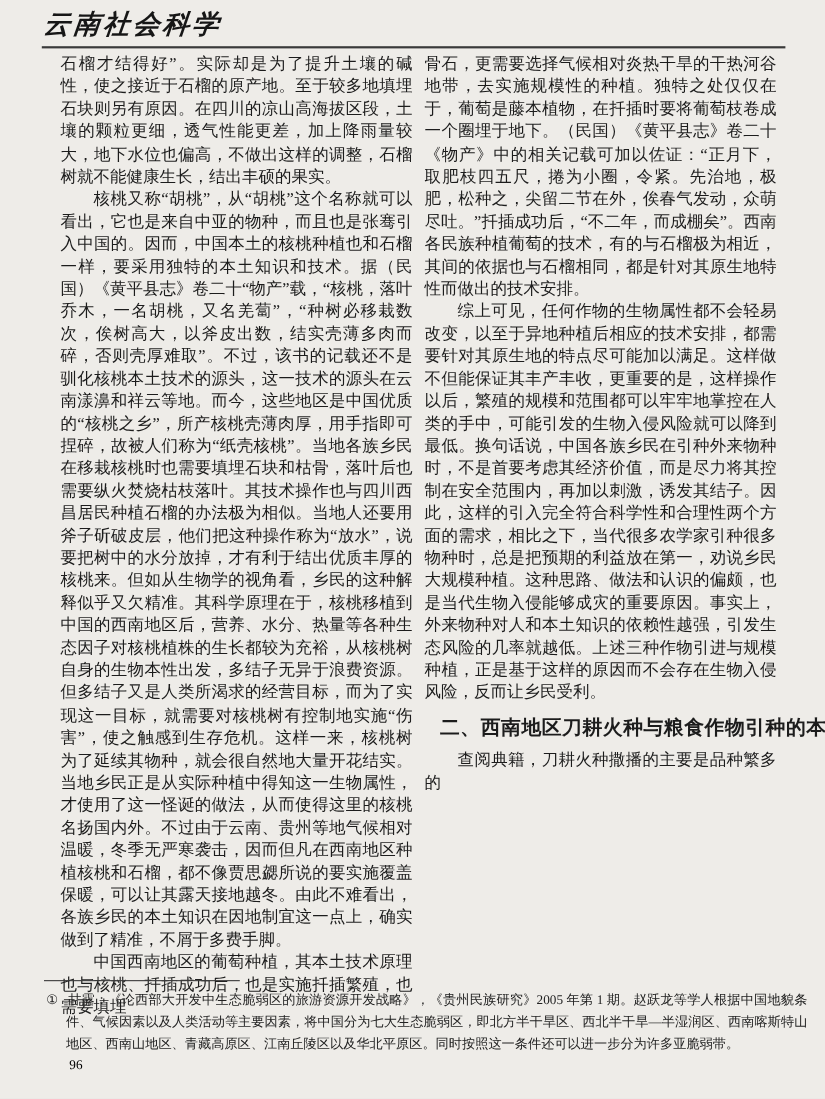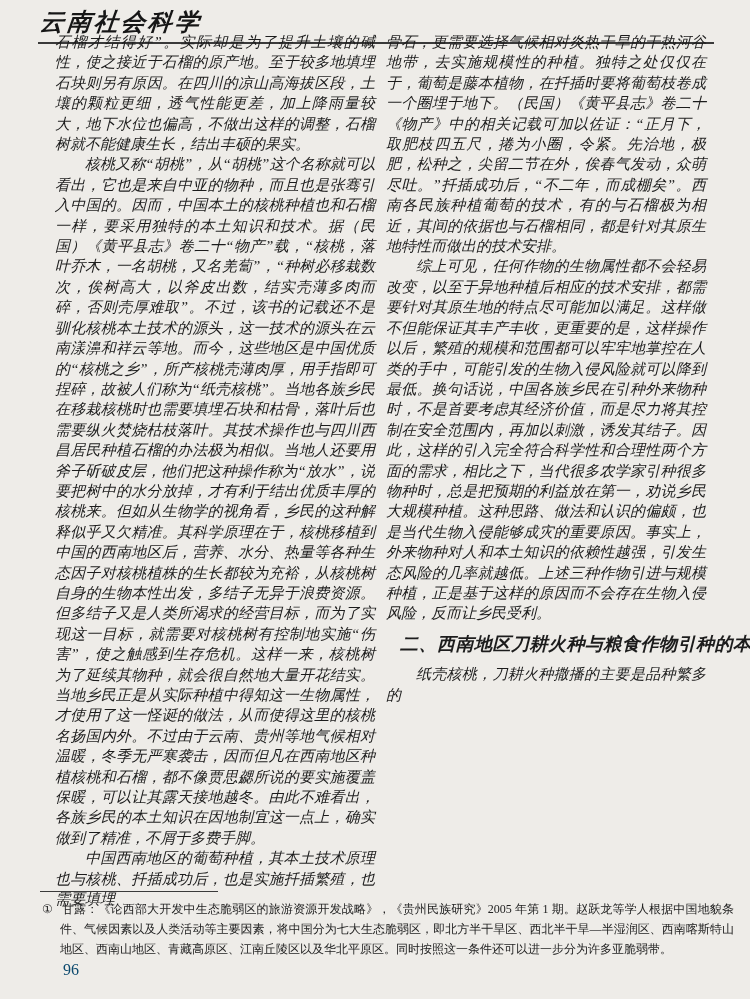--- a/index.html
+++ b/index.html
@@ -13,43 +13,43 @@
     position:absolute; left:40px; top:6px;
     font-size:24px; font-weight:bold; font-style:italic;
     letter-spacing:3px; transform:skewX(-6deg); color:#161616;
     white-space:nowrap;
   }
   .header-rule {
     position:absolute; left:38px; top:42px; width:676px; height:0;
     border-top:2px solid #3a3a3a;
   }
   .col {
-    position:absolute; top:32px; width:320px;
-    font-size:15px; line-height:20.4px; text-align:justify;font-style:italic;
+    position:absolute; top:49px; width:320px;
+    font-size:15px; line-height:20.4px; text-align:justify;
   }
   .col p { margin:0; }
   .col-left  { left:55px; }
   .col-right { left:386px; }
   .indent { text-indent:2em; }
   .section-heading {
     font-size:18px; font-weight:bold; letter-spacing:0.5px;
     margin:10px 0 10px 14px; white-space:nowrap;
   }
   .footnote-rule {
     position:absolute; left:40px; top:891px; width:178px; height:0;
     border-top:1.5px solid #3a3a3a;
   }
   .footnote {
     position:absolute; left:42px; top:899px; width:674px;
     font-size:12px; line-height:20px; text-align:justify;
     text-indent:-18px; padding-left:18px; color:#222;
   }
   .fn-marker { margin-right:9px; }
   .page-number {
-    position:absolute; left:63px; top:961px; font-size:16px; color:#0c4a6e;
+    position:absolute; left:63px; top:961px; font-size:12px; color:#000000;
   }
 </style>
 </head>
 <body>
 
 <div class="page">
 
   <div class="logo">云南社会科学</div>
 
   <div class="header-rule"></div>
@@ -57,21 +57,21 @@
   <div class="col col-left">
     <p>石榴才结得好”。实际却是为了提升土壤的碱性，使之接近于石榴的原产地。至于较多地填埋石块则另有原因。在四川的凉山高海拔区段，土壤的颗粒更细，透气性能更差，加上降雨量较大，地下水位也偏高，不做出这样的调整，石榴树就不能健康生长，结出丰硕的果实。</p>
     <p class="indent">核桃又称“胡桃”，从“胡桃”这个名称就可以看出，它也是来自中亚的物种，而且也是张骞引入中国的。因而，中国本土的核桃种植也和石榴一样，要采用独特的本土知识和技术。据（民国）《黄平县志》卷二十“物产”载，“核桃，落叶乔木，一名胡桃，又名羌蔔”，“种树必移栽数次，俟树高大，以斧皮出数，结实壳薄多肉而碎，否则壳厚难取”。不过，该书的记载还不是驯化核桃本土技术的源头，这一技术的源头在云南漾濞和祥云等地。而今，这些地区是中国优质的“核桃之乡”，所产核桃壳薄肉厚，用手指即可捏碎，故被人们称为“纸壳核桃”。当地各族乡民在移栽核桃时也需要填埋石块和枯骨，落叶后也需要纵火焚烧枯枝落叶。其技术操作也与四川西昌居民种植石榴的办法极为相似。当地人还要用斧子斫破皮层，他们把这种操作称为“放水”，说要把树中的水分放掉，才有利于结出优质丰厚的核桃来。但如从生物学的视角看，乡民的这种解释似乎又欠精准。其科学原理在于，核桃移植到中国的西南地区后，营养、水分、热量等各种生态因子对核桃植株的生长都较为充裕，从核桃树自身的生物本性出发，多结子无异于浪费资源。但多结子又是人类所渴求的经营目标，而为了实现这一目标，就需要对核桃树有控制地实施“伤害”，使之触感到生存危机。这样一来，核桃树为了延续其物种，就会很自然地大量开花结实。当地乡民正是从实际种植中得知这一生物属性，才使用了这一怪诞的做法，从而使得这里的核桃名扬国内外。不过由于云南、贵州等地气候相对温暖，冬季无严寒袭击，因而但凡在西南地区种植核桃和石榴，都不像贾思勰所说的要实施覆盖保暖，可以让其露天接地越冬。由此不难看出，各族乡民的本土知识在因地制宜这一点上，确实做到了精准，不屑于多费手脚。</p>
     <p class="indent">中国西南地区的葡萄种植，其本土技术原理也与核桃、扦插成功后，也是实施扦插繁殖，也需要填埋</p>
   </div>
 
   <div class="col col-right">
     <p>骨石，更需要选择气候相对炎热干旱的干热河谷地带，去实施规模性的种植。独特之处仅仅在于，葡萄是藤本植物，在扦插时要将葡萄枝卷成一个圈埋于地下。（民国）《黄平县志》卷二十《物产》中的相关记载可加以佐证：“正月下，取肥枝四五尺，捲为小圈，令紧。先治地，极肥，松种之，尖留二节在外，俟春气发动，众萌尽吐。”扦插成功后，“不二年，而成棚矣”。西南各民族种植葡萄的技术，有的与石榴极为相近，其间的依据也与石榴相同，都是针对其原生地特性而做出的技术安排。</p>
     <p class="indent">综上可见，任何作物的生物属性都不会轻易改变，以至于异地种植后相应的技术安排，都需要针对其原生地的特点尽可能加以满足。这样做不但能保证其丰产丰收，更重要的是，这样操作以后，繁殖的规模和范围都可以牢牢地掌控在人类的手中，可能引发的生物入侵风险就可以降到最低。换句话说，中国各族乡民在引种外来物种时，不是首要考虑其经济价值，而是尽力将其控制在安全范围内，再加以刺激，诱发其结子。因此，这样的引入完全符合科学性和合理性两个方面的需求，相比之下，当代很多农学家引种很多物种时，总是把预期的利益放在第一，劝说乡民大规模种植。这种思路、做法和认识的偏颇，也是当代生物入侵能够成灾的重要原因。事实上，外来物种对人和本土知识的依赖性越强，引发生态风险的几率就越低。上述三种作物引进与规模种植，正是基于这样的原因而不会存在生物入侵风险，反而让乡民受利。</p>
     <h2 class="section-heading">二、西南地区刀耕火种与粮食作物引种的本土化</h2>
-    <p class="indent">纸壳核桃，刀耕火种撒播的主要是品种繁多的</p>
+    <p class="indent">查阅典籍，刀耕火种撒播的主要是品种繁多的</p>
   </div>
 
   <div class="footnote-rule"></div>
 
   <div class="footnote">
     <span class="fn-marker">①</span><span>甘露：《论西部大开发中生态脆弱区的旅游资源开发战略》，《贵州民族研究》2005 年第 1 期。赵跃龙等学人根据中国地貌条件、气候因素以及人类活动等主要因素，将中国分为七大生态脆弱区，即北方半干旱区、西北半干旱—半湿润区、西南喀斯特山地区、西南山地区、青藏高原区、江南丘陵区以及华北平原区。同时按照这一条件还可以进一步分为许多亚脆弱带。</span>
   </div>
 
   <div class="page-number">96</div>
 

